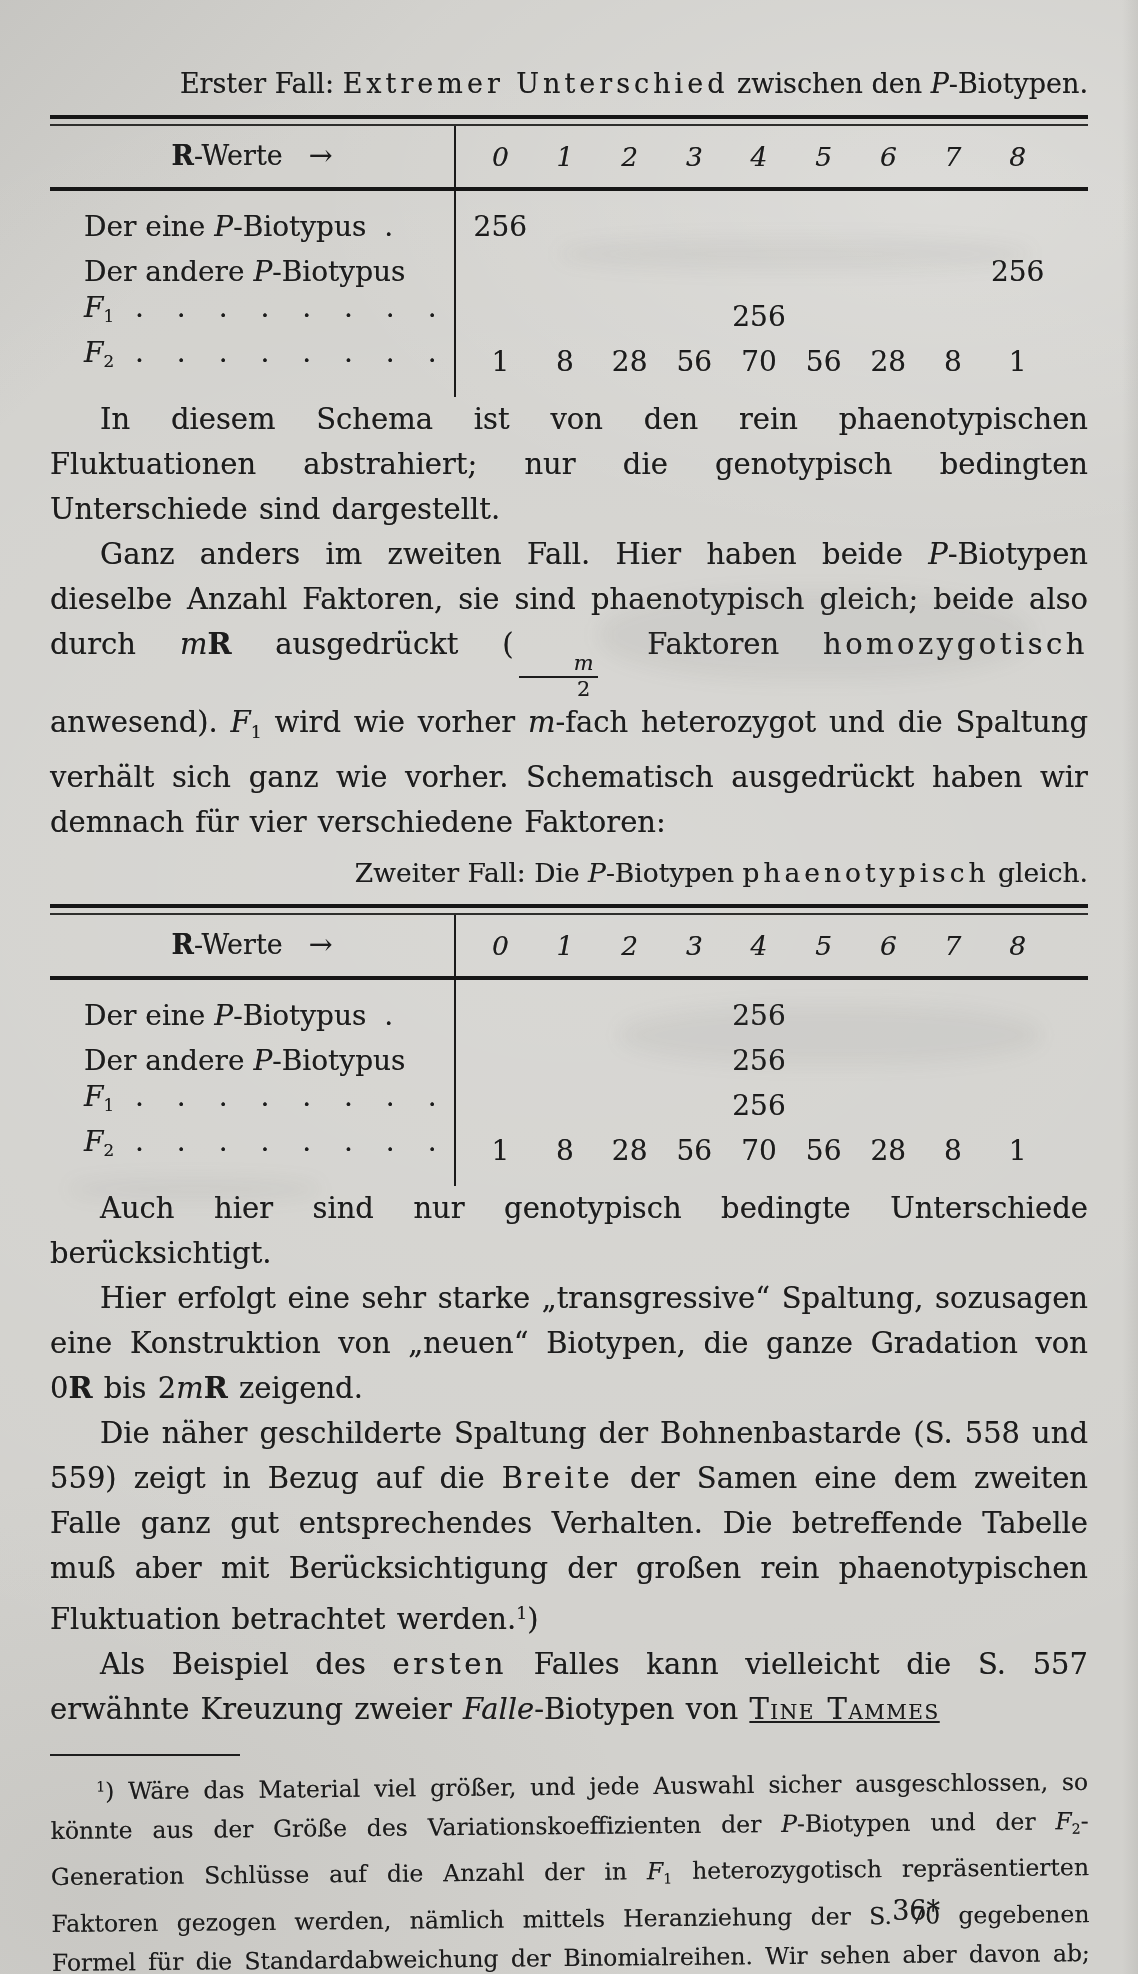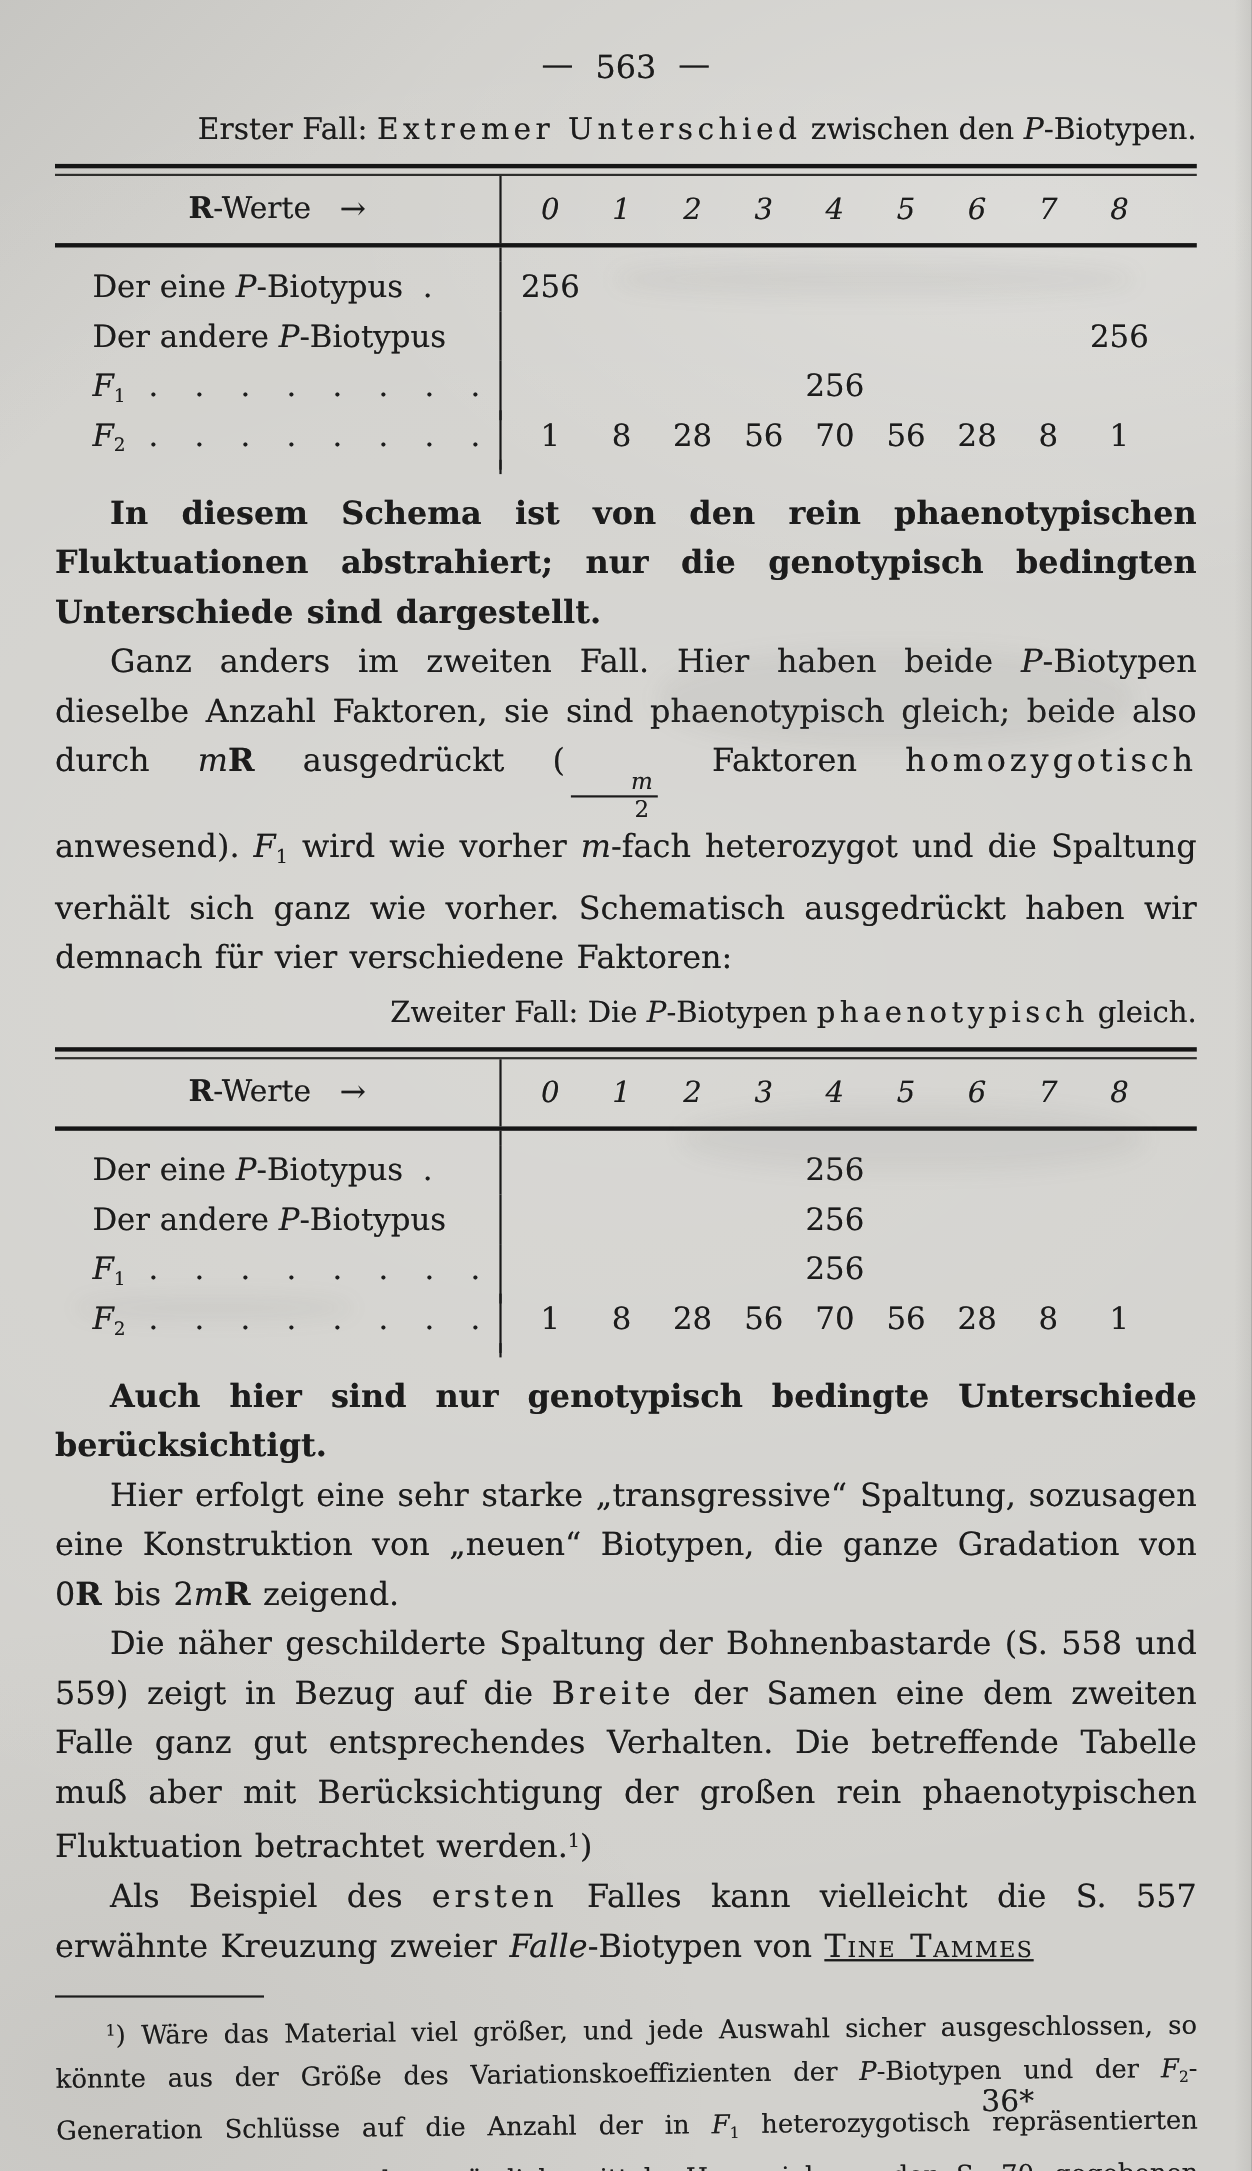--- a/index.html
+++ b/index.html
@@ -35,29 +35,29 @@
   .schema{margin-top:16px;}
   .rule-double{height:5px;border-top:4px solid #161616;border-bottom:2px solid #2e2e2c;}
   .rule-single{border-top:4px solid #161616;}
   .trow{display:flex;}
   .lcol{width:406px;box-sizing:border-box;border-right:2.4px solid #1a1a1a;white-space:nowrap;overflow:hidden;}
   .ncol{flex:1;display:grid;grid-template-columns:repeat(9,1fr);padding:0 38px 0 12px;align-items:center;}
   .ncol .cell{text-align:center;}
   .thead .lcol{display:flex;justify-content:center;align-items:center;padding:13px 0 15px;font-size:27px;}
   .thead .ncol .cell{font-style:italic;font-size:26.5px;}
   .arrow{margin-left:26px;font-family:"DejaVu Serif","DejaVu Sans",serif;font-size:1.05em;letter-spacing:0;}
-  .data{height:45px;align-items:flex-start;}
+  .data{height:45px;align-items:flex-end;}
   .data .lcol{padding-left:34px;font-size:28px;line-height:45px;}
   .data .ncol .cell{font-size:28px;line-height:45px;}
   .tspacer{height:13px;}
 
   
   .body{font-size:29px;line-height:45px;margin:0;text-align:justify;word-spacing:2px;}
   .indent{text-indent:50px;}
-  .after-table{margin-top:13px;font-weight:bold;}
+  .after-table{}
 
   
   .i{font-style:italic;}
   .b{font-weight:bold;}
   .sp{letter-spacing:3.5px;}
   .sc{font-variant:small-caps;letter-spacing:1.5px;text-decoration:underline;}
   .sub{font-size:0.6em;vertical-align:-0.32em;}
   .sup{font-size:0.6em;vertical-align:0.55em;}
   .dots{letter-spacing:12px;}
   .frac{display:inline-flex;flex-direction:column;text-align:center;font-size:0.72em;line-height:1.05;margin:0 5px;vertical-align:-0.75em;}
@@ -75,21 +75,20 @@
 
 <div class="page">
 
   <div class="ghost" style="left:560px;top:238px;width:470px;height:32px;"></div>
   <div class="ghost" style="left:600px;top:590px;width:430px;height:90px;"></div>
   <div class="ghost" style="left:620px;top:1005px;width:420px;height:60px;"></div>
   <div class="ghost" style="left:70px;top:1178px;width:250px;height:22px;"></div>
 
   <div class="content">
 
-    <div class="page-number"><span class="dash">—</span><span class="num">563</span><span class="dash">—</span></div>
 
     <div class="heading"><span>Erster Fall: </span><span class="sp">Extremer Unterschied</span><span> zwischen den </span><span class="i">P</span><span>-Biotypen.</span></div>
 
     <section class="schema">
       <div class="rule-double"></div>
       <div class="trow thead">
         <div class="lcol">
             <span class="b">R</span>
             <span>-Werte</span>
             <span class="arrow">→</span>

